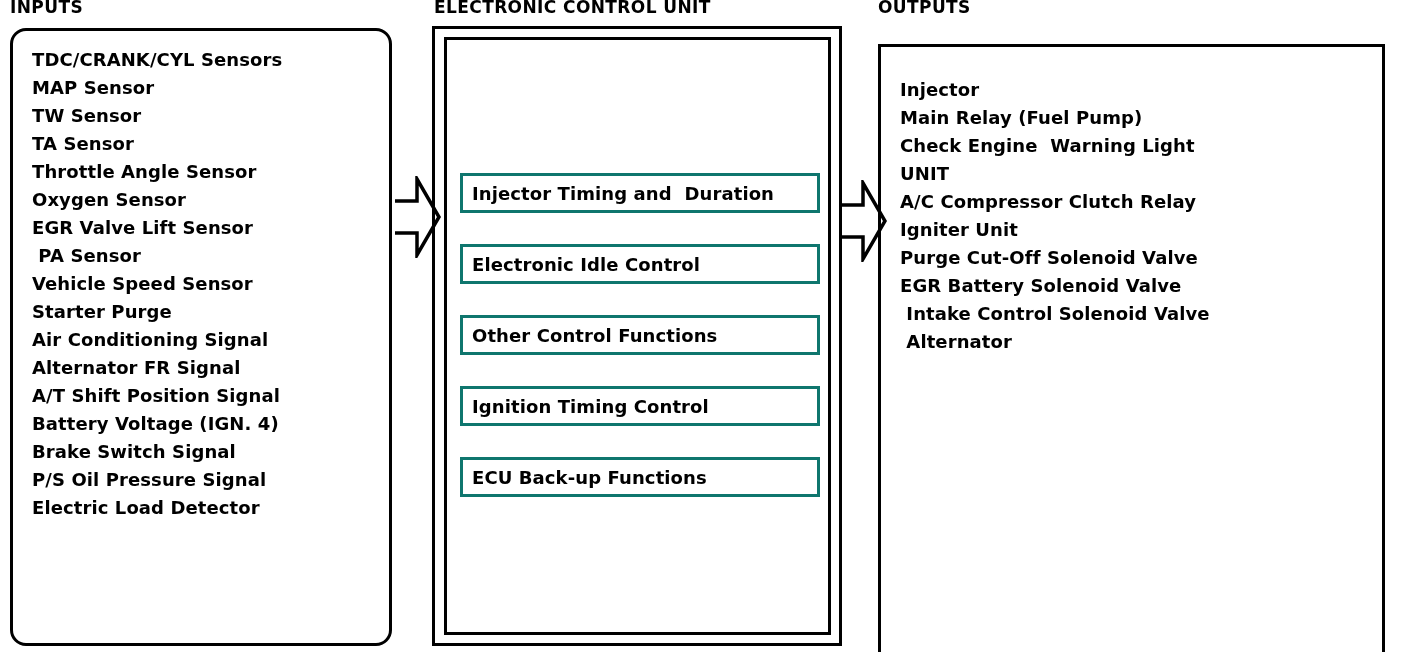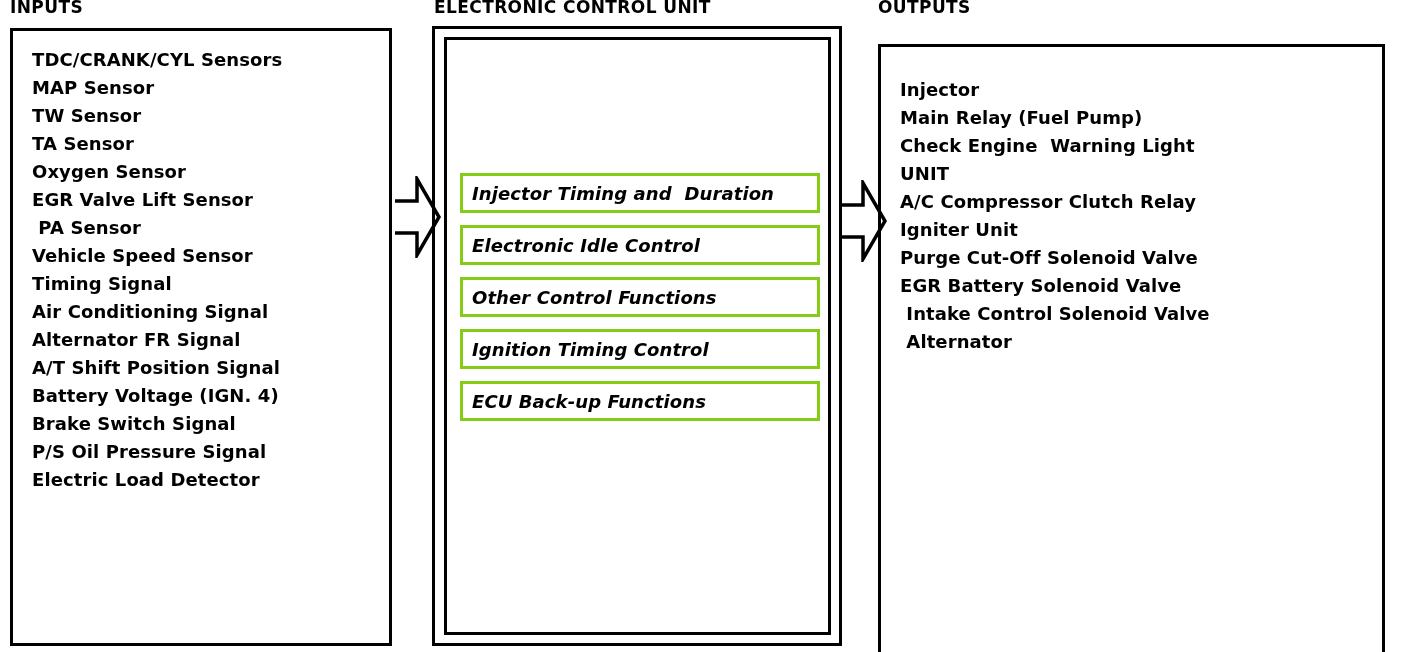--- a/index.html
+++ b/index.html
@@ -28,21 +28,21 @@
   #ecu-title     { left: 434px; top: -2px; }
   #outputs-title { left: 878px; top: -2px; }
 
   .panel {
     position: absolute;
     border: 3px solid #000;
     box-sizing: border-box;
     background: #fff;
   }
 
-  #inputs-panel  { left: 10px;  top: 28px; width: 382px; height: 618px; }
+  #inputs-panel  { left: 10px;  top: 28px; width: 382px; height: 618px; border-radius: 16px; }
   #outputs-panel { left: 878px; top: 44px; width: 507px; height: 618px; }
 
   #ecu-panel-outer {
     position: absolute;
     left: 432px; top: 26px; width: 410px; height: 620px;
     border: 3px solid #000;
     box-sizing: border-box;
     background: #fff;
   }
   #ecu-panel-inner {
@@ -72,25 +72,24 @@
 
   #ecu-functions {
     position: absolute;
     left: 13px;
     top: 133px;
     width: 360px;
   }
   .fn-box {
     position: relative;
     height: 40px;
-    border: 3px solid #84cc16;
+    border: 3px solid #0f766e;
     box-sizing: border-box;
-    margin-bottom: 12px;
+    margin-bottom: 31px;
     background: #fff;
-    font-style: italic;
   }
   .fn-box .fn-label {
     position: absolute;
     left: 9px;
     top: 50%;
     transform: translateY(-50%);
     font-size: 18px;
     font-weight: bold;
     white-space: pre;
     letter-spacing: 0.1px;
@@ -109,25 +108,26 @@
 <body>
 
 <div class="col-title" id="inputs-title">INPUTS</div>
 
 <div class="panel" id="inputs-panel">
   <ul class="item-list" id="inputs-list">
       <li>TDC/CRANK/CYL Sensors</li>
       <li>MAP Sensor</li>
       <li>TW Sensor</li>
       <li>TA Sensor</li>
+      <li>Throttle Angle Sensor</li>
       <li>Oxygen Sensor</li>
       <li>EGR Valve Lift Sensor</li>
       <li> PA Sensor</li>
       <li>Vehicle Speed Sensor</li>
-      <li>Timing Signal</li>
+      <li>Starter Purge</li>
       <li>Air Conditioning Signal</li>
       <li>Alternator FR Signal</li>
       <li>A/T Shift Position Signal</li>
       <li>Battery Voltage (IGN. 4)</li>
       <li>Brake Switch Signal</li>
       <li>P/S Oil Pressure Signal</li>
       <li>Electric Load Detector</li>
     </ul>
 </div>
 

